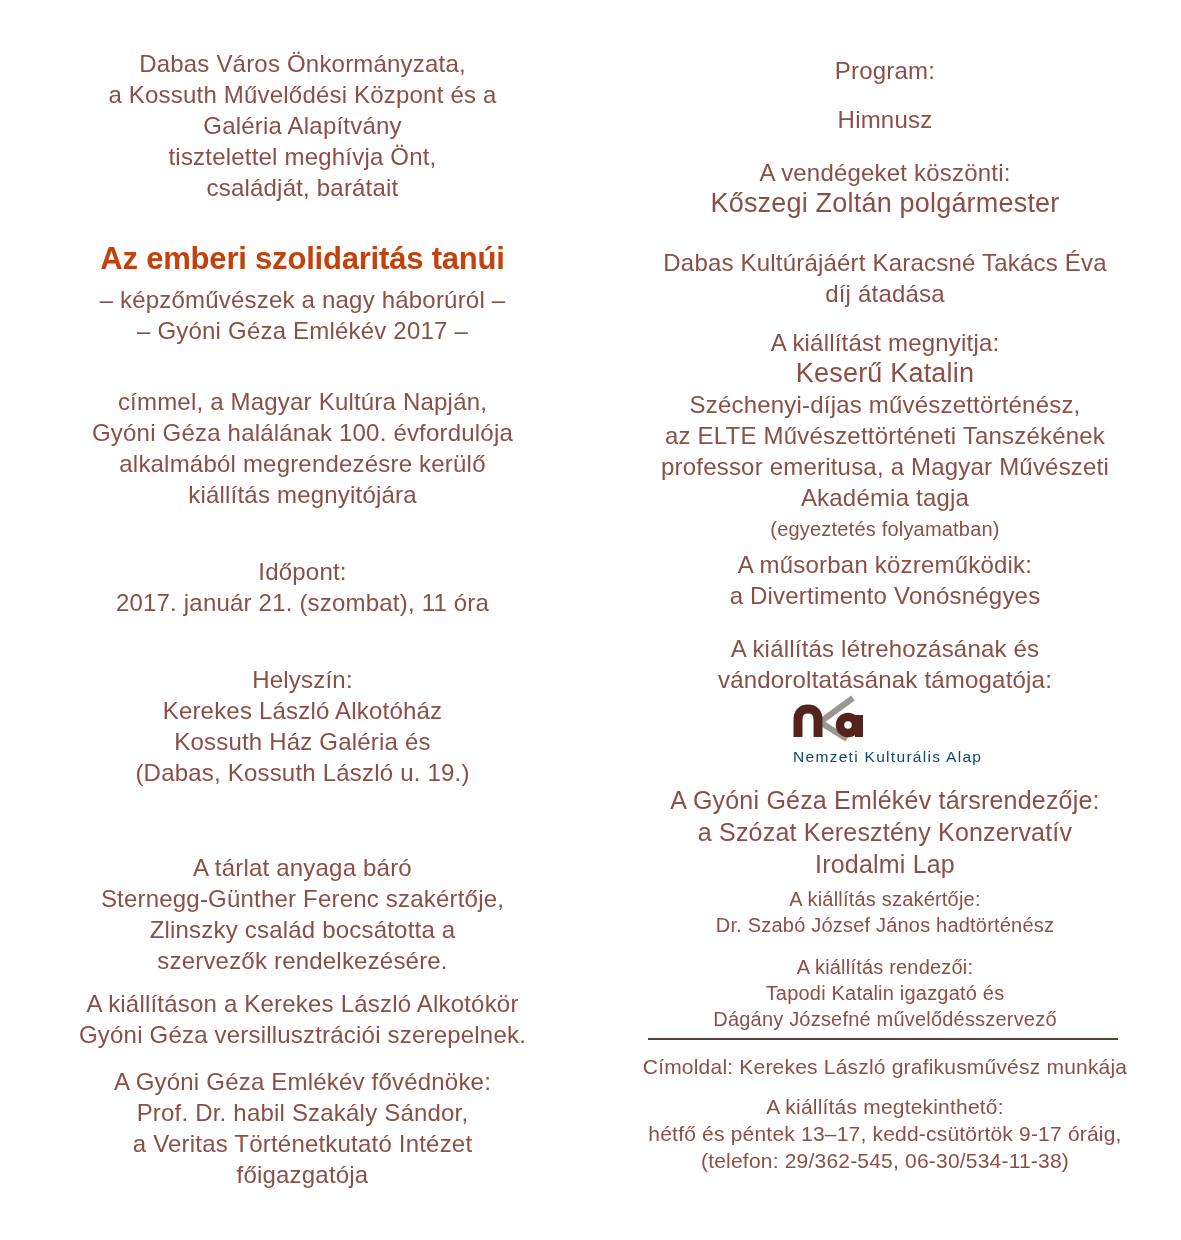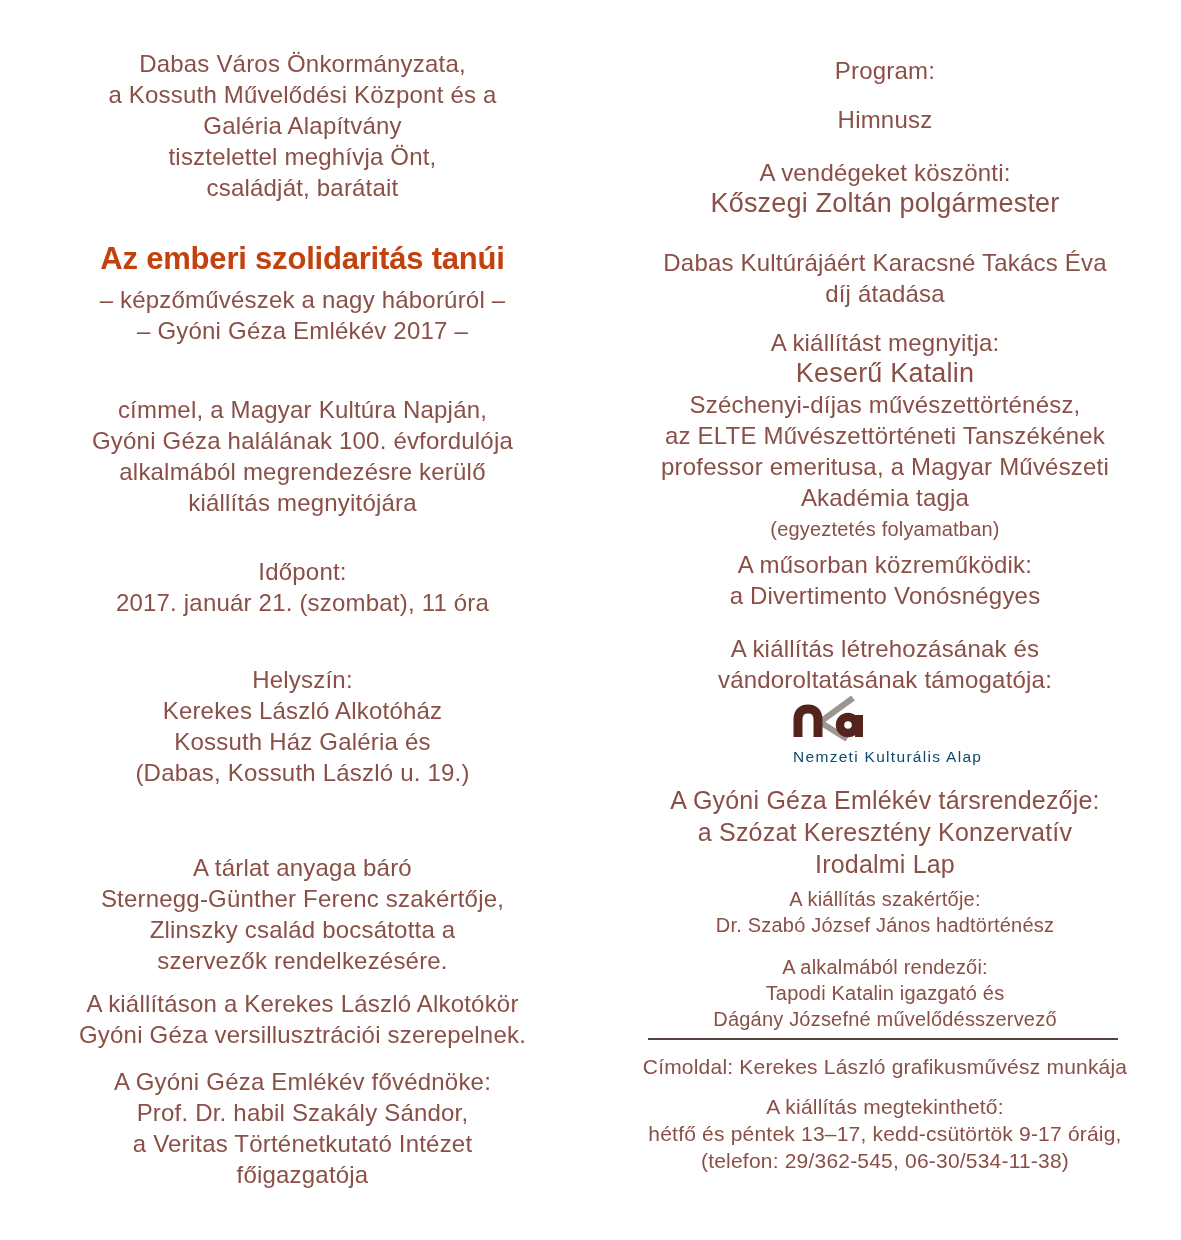--- a/index.html
+++ b/index.html
@@ -14,21 +14,21 @@
   .right { left:620px; width:530px; }
   .t24 { font-size:24px; line-height:31px; letter-spacing:.2px; }
   .t28 { font-size:27px; line-height:31px; letter-spacing:.2px; }
   .t26 { font-size:25px; line-height:32px; letter-spacing:.2px; }
   .t21 { font-size:20px; line-height:26px; letter-spacing:.2px; }
   .t22 { font-size:21px; line-height:27px; letter-spacing:.2px; }
   .maintitle { font-size:31px; line-height:42px; font-weight:bold; color:#c2410c; letter-spacing:-.2px; }
   #lb-intro    { top:48px; }
   #lb-title    { top:238px; }
   #lb-subtitle { top:284px; }
-  #lb-desc     { top:394px;text-align:center; }
+  #lb-desc     { top:386px;text-align:center; }
   #lb-time     { top:556px; }
   #lb-venue    { top:664px; }
   #lb-estate   { top:852px; }
   #lb-works    { top:988px; }
   #lb-patron   { top:1066px; }
   #rb-program  { top:55px; }
   #rb-himnusz  { top:104px; }
   #rb-greet    { top:157px; }
   #rb-award    { top:247px; }
   #rb-opening  { top:327px; }
@@ -149,21 +149,21 @@
   <div>a Szózat Keresztény Konzervatív</div>
   <div>Irodalmi Lap</div>
 </div>
 
 <div class="block right t21" id="rb-expert">
   <div>A kiállítás szakértője:</div>
   <div>Dr. Szabó József János hadtörténész</div>
 </div>
 
 <div class="block right t21" id="rb-curators">
-  <div>A alkalmából rendezői:</div>
+  <div>A kiállítás rendezői:</div>
   <div>Tapodi Katalin igazgató és</div>
   <div>Dágány Józsefné művelődésszervező</div>
 </div>
 
 <div id="rule"></div>
 
 <div class="block right t22" id="rb-cover">Címoldal: Kerekes László grafikusművész munkája</div>
 
 <div class="block right t22" id="rb-hours">
   <div>A kiállítás megtekinthető:</div>

